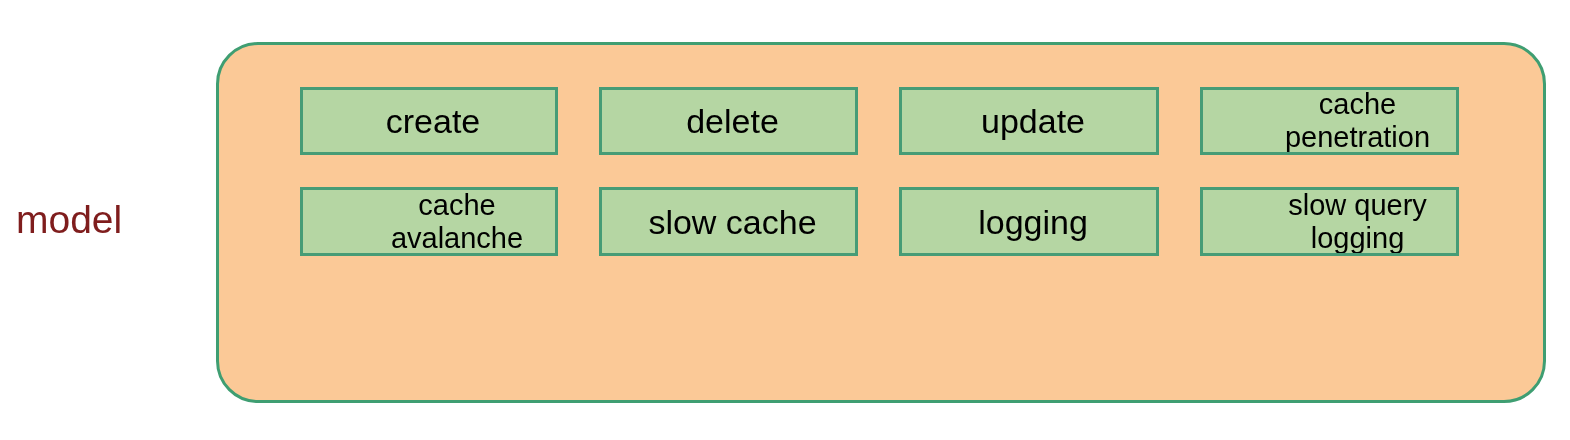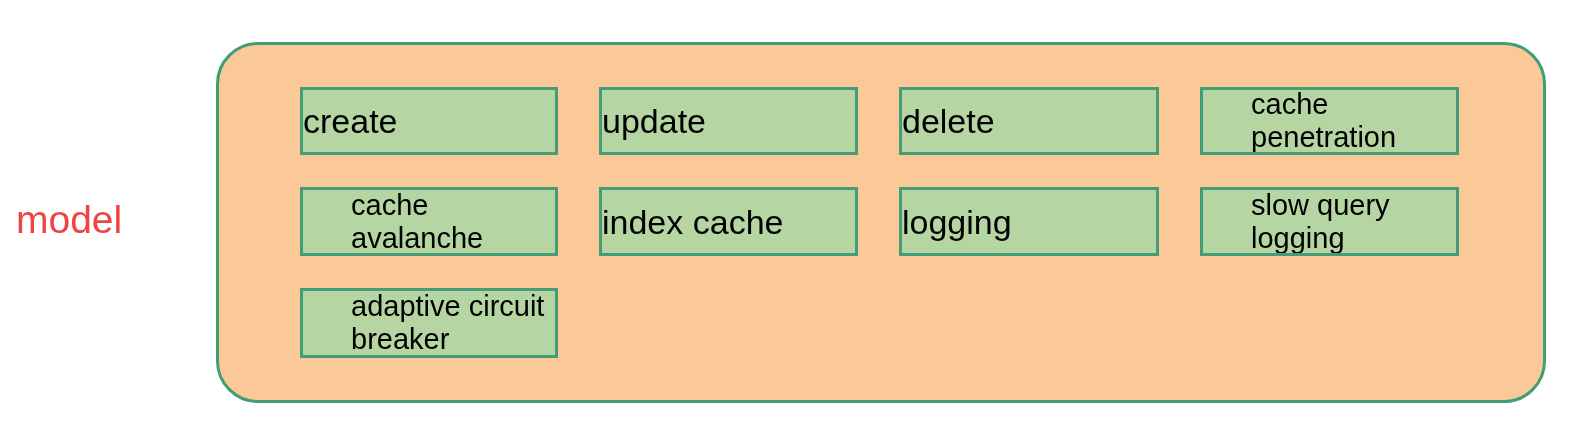--- a/index.html
+++ b/index.html
@@ -20,21 +20,21 @@
     background: #ffffff;
   }
   #model-label {
     position: absolute;
     left: 16px;
     top: 197px;
     width: 190px;
     text-align: left;
     font-size: 39px;
     line-height: 46px;
-    color: #ef4444;
+    color: #7f1d1d;
     white-space: nowrap;
   }
   #model-group {
     position: absolute;
     left: 216px;
     top: 42px;
     width: 1330px;
     height: 361px;
     box-sizing: border-box;
     background: #fbc997;
@@ -60,22 +60,23 @@
     display: flex;
     align-items: center;
     justify-content: center;
     text-align: center;
     color: #000000;
     overflow: hidden;
   }
   .cell .txt {
     display: block;
     width: 100%;
-    text-align: left;
+    text-align: center;
     white-space: pre-line;
+    margin-left: 8px;
   }
   .cell.single .txt {
     font-size: 34px;
     line-height: 40px;
   }
   .cell.double .txt {
     font-size: 29px;
     line-height: 33px;
     padding-left: 48px;
   }
@@ -88,54 +89,50 @@
   <div id="model-label">model</div>
 
   <div id="model-group">
     <div id="grid">
 
       <div class="cell single">
         <span class="txt">create</span>
       </div>
 
       <div class="cell single">
-        <span class="txt">update</span>
+        <span class="txt">delete</span>
       </div>
 
       <div class="cell single">
-        <span class="txt">delete</span>
+        <span class="txt">update</span>
       </div>
 
 
       <div class="cell double">
         <span class="txt">cache
 penetration</span>
       </div>
 
 
       <div class="cell double">
         <span class="txt">cache
 avalanche</span>
       </div>
 
       <div class="cell single">
-        <span class="txt">index cache</span>
+        <span class="txt">slow cache</span>
       </div>
 
       <div class="cell single">
         <span class="txt">logging</span>
       </div>
 
       <div class="cell double">
         <span class="txt">slow query
 logging</span>
       </div>
 
-      <div class="cell double">
-        <span class="txt">adaptive circuit
-breaker</span>
-      </div>
 
 
     </div>
   </div>
 
 </div>
 
 </body></html>

